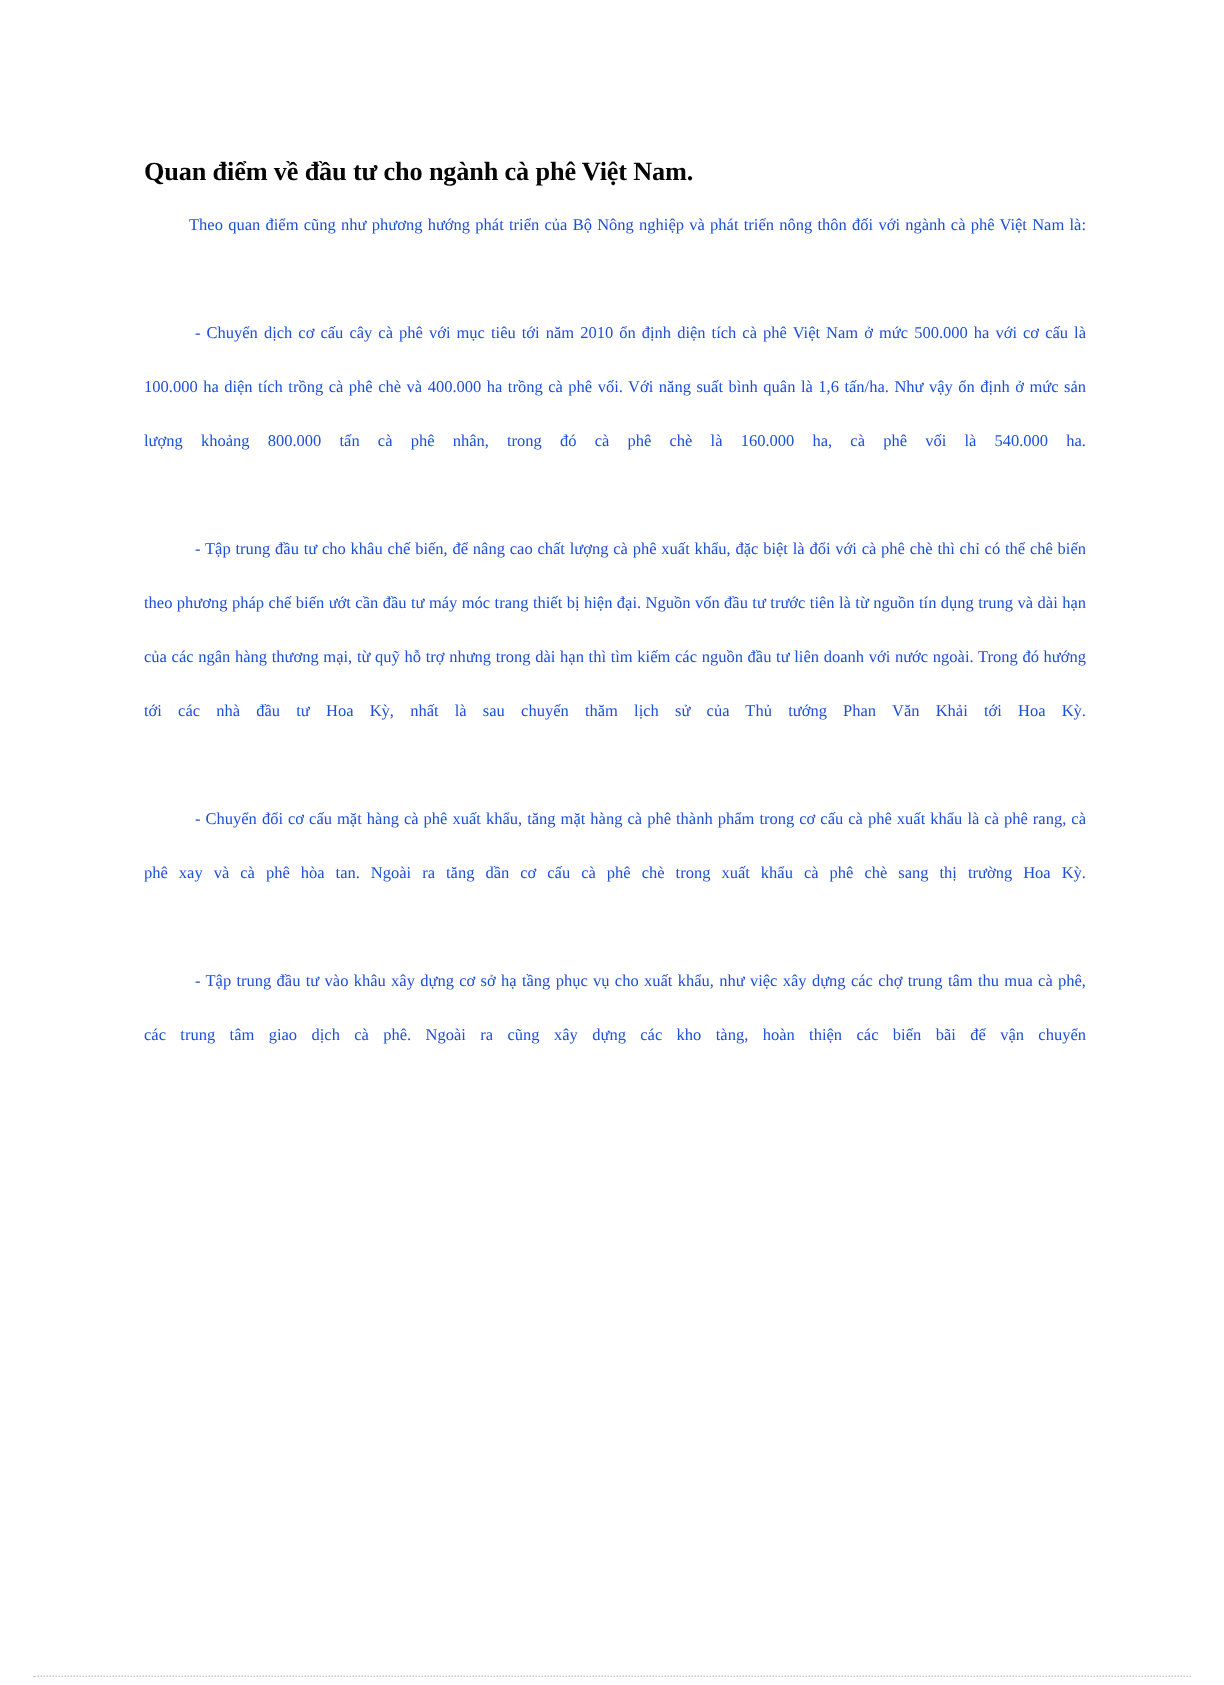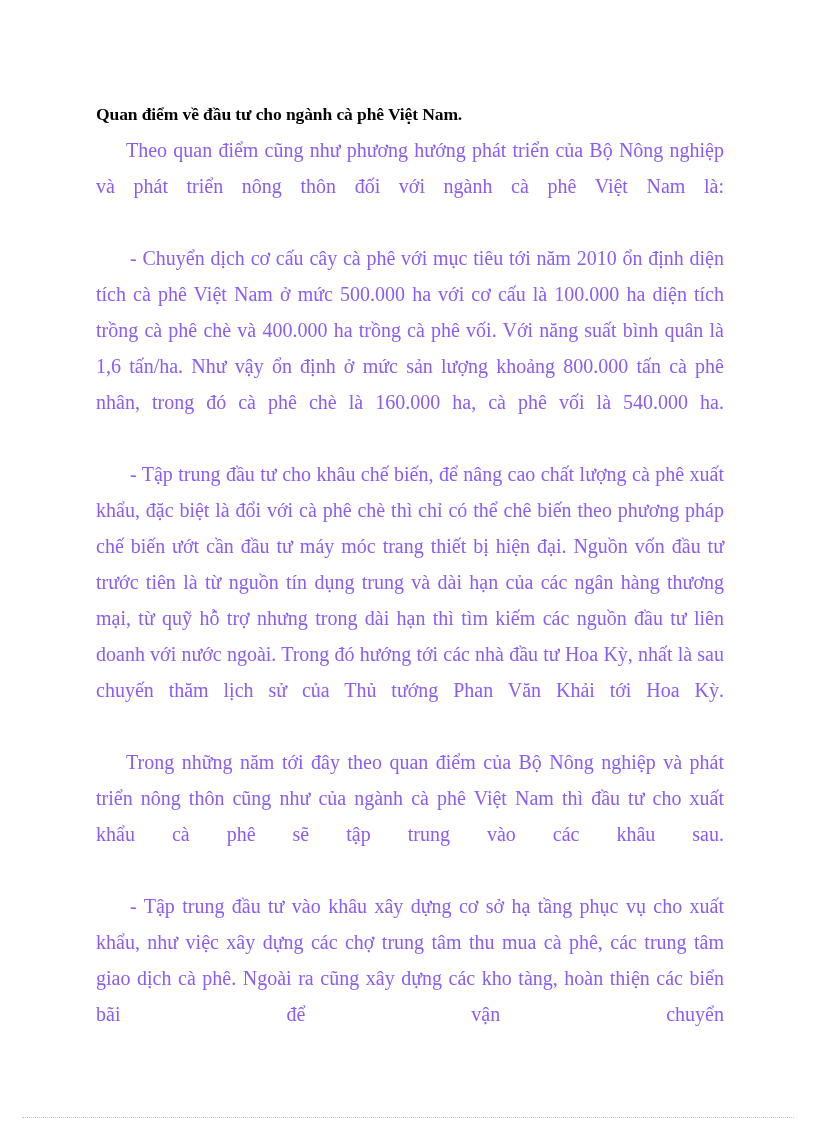--- a/index.html
+++ b/index.html
@@ -42,23 +42,23 @@
     letter-spacing: -0.1px;
     white-space: nowrap;
   }
 
   .heading.sub {
     letter-spacing: -0.3px;
   }
 
   .para {
     font-family: "Liberation Serif", "DejaVu Serif", serif;
-    font-size: 20px;
+    font-size: 11px;
     line-height: 36px;
-    color: #8b5cf6;
+    color: #1d4ed8;
     text-align: justify;
     text-justify: inter-word;
     margin: 0;
     text-indent: 30px;
     word-spacing: 0.2px;
   }
 
   .para.dash {
     text-indent: 34px;
   }
@@ -90,23 +90,23 @@
 
     <div class="heading doc-text">Quan điểm về đầu tư cho ngành cà phê Việt Nam.</div>
 
 
     <p class="para doc-text">Theo quan điểm cũng như phương hướng phát triển của Bộ Nông nghiệp và phát triển nông thôn đối với ngành cà phê Việt Nam là:</p>
 
     <p class="para dash doc-text">- Chuyển dịch cơ cấu cây cà phê với mục tiêu tới năm 2010 ổn định diện tích cà phê Việt Nam ở mức 500.000 ha với cơ cấu là 100.000 ha diện tích trồng cà phê chè và 400.000 ha trồng cà phê vối. Với năng suất bình quân là 1,6 tấn/ha. Như vậy ổn định ở mức sản lượng khoảng 800.000 tấn cà phê nhân, trong đó cà phê chè là 160.000 ha, cà phê vối là 540.000 ha.</p>
 
     <p class="para dash doc-text">- Tập trung đầu tư cho khâu chế biến, để nâng cao chất lượng cà phê xuất khẩu, đặc biệt là đổi với cà phê chè thì chỉ có thể chê biến theo phương pháp chế biến ướt cần đầu tư máy móc trang thiết bị hiện đại. Nguồn vốn đầu tư trước tiên là từ nguồn tín dụng trung và dài hạn của các ngân hàng thương mại, từ quỹ hỗ trợ nhưng trong dài hạn thì tìm kiếm các nguồn đầu tư liên doanh với nước ngoài. Trong đó hướng tới các nhà đầu tư Hoa Kỳ, nhất là sau chuyến thăm lịch sử của Thủ tướng Phan Văn Khải tới Hoa Kỳ.</p>
 
+    <p class="para dash doc-text">- Chuyển đổi cơ cấu mặt hàng cà phê xuất khẩu, tăng mặt hàng cà phê thành phẩm trong cơ cấu cà phê xuất khẩu là cà phê rang, cà phê xay và cà phê hòa tan. Ngoài ra tăng dần cơ cấu cà phê chè trong xuất khẩu cà phê chè sang thị trường Hoa Kỳ.</p>
 
 
-    <p class="para doc-text">Trong những năm tới đây theo quan điểm của Bộ Nông nghiệp và phát triển nông thôn cũng như của ngành cà phê Việt Nam thì đầu tư cho xuất khẩu cà phê sẽ tập trung vào các khâu sau.</p>
 
     <p class="para dash doc-text">- Tập trung đầu tư vào khâu xây dựng cơ sở hạ tầng phục vụ cho xuất khẩu, như việc xây dựng các chợ trung tâm thu mua cà phê, các trung tâm giao dịch cà phê. Ngoài ra cũng xây dựng các kho tàng, hoàn thiện các biển bãi để vận chuyển</p>
 
   </div>
 
   <div class="bottom-rule"></div>
 
 </div>
 
 </body></html>

